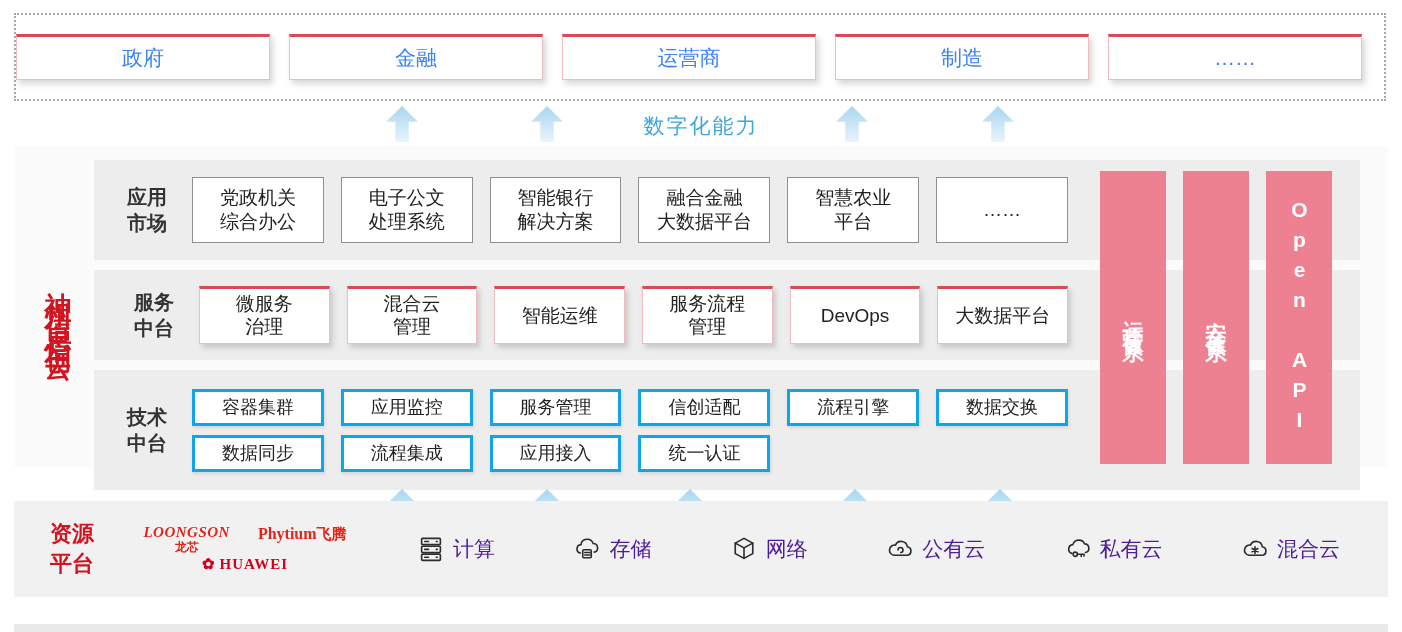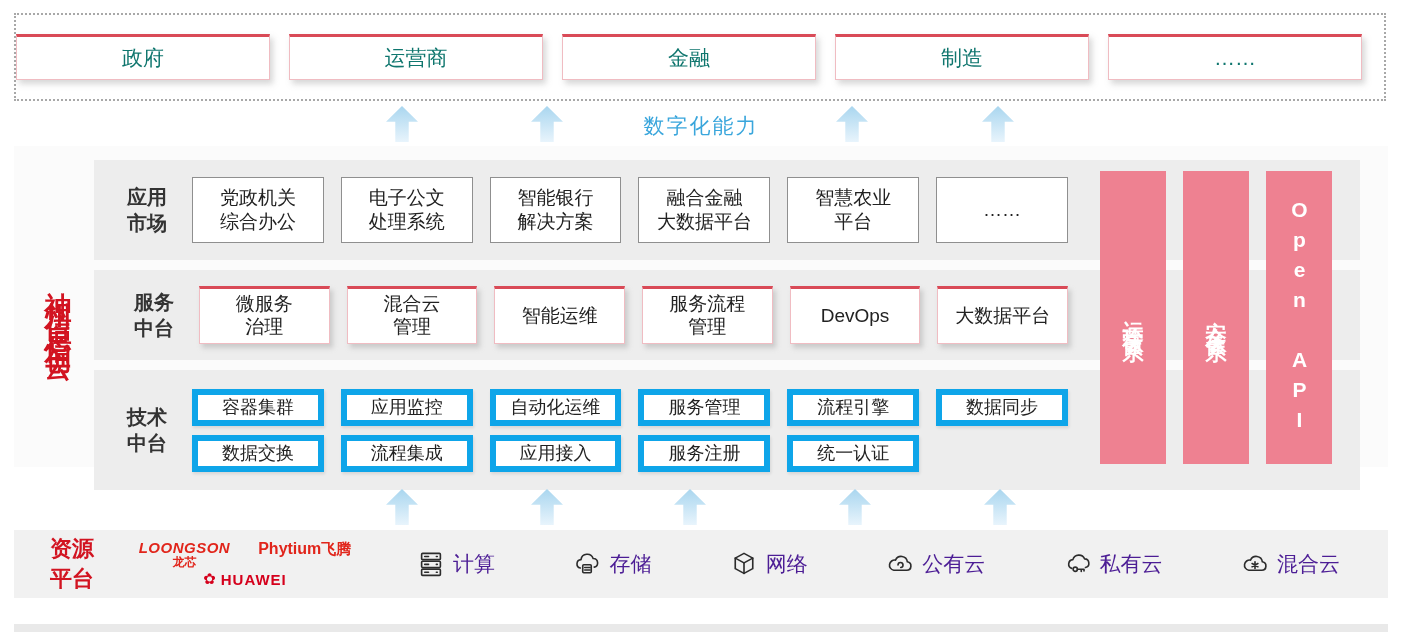--- a/index.html
+++ b/index.html
@@ -6,21 +6,21 @@
   html,body { width:1402px; height:632px; background:#fff; font-family:"Liberation Sans","DejaVu Sans",sans-serif; }
   .page { position:relative; width:1402px; height:632px; background:#fff; overflow:hidden; }
 
   
   .top-band { position:absolute; left:14px; top:13px; width:1372px; height:88px;
     border:2px dotted #a8a8a8; display:flex; align-items:center; background:#fff; }
   .top-label { width:248px; text-align:center; color:#d21421; font-size:23px; font-weight:bold; letter-spacing:1px; }
   .top-boxes { flex:1; display:flex; gap:19px; padding-right:22px; }
   .top-box { flex:1; height:46px; background:#fff; border:1px solid #f0bcc2; border-top:3px solid #d94a57;
     box-shadow:3px 4px 6px rgba(140,140,140,.35); display:flex; align-items:center; justify-content:center;
-    font-size:21px; color:#0f766e; }
+    font-size:21px; color:#3b82f6; }
 
   
   .arrow-band { position:absolute; left:0; width:1402px; }
   .arrow-band-top { top:103px; height:42px; }
   .arrow-band-bottom { top:468px; height:60px; }
   .arrow { position:absolute; bottom:3px; width:32px; height:36px;
     background:linear-gradient(to bottom,#a9d6ef,#e8f4fc);
     clip-path:polygon(50% 0,100% 44%,71% 44%,71% 100%,29% 100%,29% 44%,0 44%); }
   .capability-label { position:absolute; left:0; right:0; top:9px; text-align:center;
     color:#3aa6dc; font-size:21px; font-weight:normal; letter-spacing:2px; }
@@ -37,29 +37,29 @@
   .row-label { width:62px; text-align:center; font-size:20px; font-weight:bold; color:#333;
     white-space:pre-line; line-height:1.3; }
   .row-boxes { flex:1; display:flex; gap:17px; margin-left:14px; margin-right:292px; }
   .app-box { flex:1; height:66px; background:#fff; border:1px solid #8f8f8f; display:flex; align-items:center;
     justify-content:center; text-align:center; font-size:19px; color:#222; white-space:pre-line; line-height:1.25; }
   .svc-box { flex:1; height:58px; background:#fff; border:1px solid #f0bcc2; border-top:3px solid #d94a57;
     box-shadow:3px 4px 5px rgba(150,150,150,.4); display:flex; align-items:center; justify-content:center;
     text-align:center; font-size:19px; color:#222; white-space:pre-line; line-height:1.2; }
   .tech-grid { flex:1; display:grid; grid-template-columns:repeat(6,1fr); gap:9px 17px;
     margin-left:14px; margin-right:292px; }
-  .tech-box { height:37px; background:#fff; border:6px solid #0ea5e9; box-shadow:1px 2px 3px rgba(0,0,0,.10);
+  .tech-box { height:37px; background:#fff; border:3px solid #0ea5e9; box-shadow:1px 2px 3px rgba(0,0,0,.10);
     display:flex; align-items:center; justify-content:center; font-size:18px; color:#222; }
   .bars { position:absolute; left:1086px; top:25px; height:293px; display:flex; gap:17px; }
   .bar { width:66px; background:#ee8191; color:#fff; display:flex; align-items:center; justify-content:center;
     writing-mode:vertical-lr; text-orientation:upright; font-size:21px; font-weight:bold; letter-spacing:7px; }
 
   
-  .bottom { position:absolute; left:14px; top:530px; width:1374px; height:68px; background:#f1f1f1;
-    display:flex; align-items:center; }
+  .bottom { position:absolute; left:14px; top:501px; width:1374px; height:96px; background:#f1f1f1;
+    display:flex; align-items:center;font-family:Liberation Serif, serif; }
   .bottom-label { width:116px; padding-left:36px; color:#d21421; font-size:22px; font-weight:bold;
     white-space:pre-line; line-height:1.35; }
   .logos { width:230px; display:flex; flex-direction:column; align-items:center; gap:2px; }
   .logo-row { display:flex; align-items:flex-start; gap:28px; }
   .loongson { display:flex; flex-direction:column; align-items:center; color:#e1251b; line-height:1.05; }
   .loongson .main-word { font-size:15px; font-weight:bold; font-style:italic; letter-spacing:.5px; }
   .loongson .sub-word { font-size:12px; font-weight:bold; }
   .phytium { display:flex; align-items:center; color:#e1251b; font-size:16px; font-weight:bold; }
   .phytium .sub-word { font-size:15px; }
   .huawei { display:flex; align-items:center; gap:4px; color:#d5001c; font-size:15px; font-weight:bold; letter-spacing:1px; }
@@ -71,22 +71,22 @@
   .footer-strip { position:absolute; left:14px; top:624px; width:1374px; height:8px; background:#e9e9e9; }
 </style>
 </head>
 <body>
 
 <div class="page">
 
   <div class="top-band">
     <div class="top-boxes">
       <div class="top-box">政府</div>
+      <div class="top-box">金融</div>
       <div class="top-box">运营商</div>
-      <div class="top-box">金融</div>
       <div class="top-box">制造</div>
       <div class="top-box">……</div>
     </div>
   </div>
 
   <div class="arrow-band arrow-band-top">
     <div class="arrow" style="left:386px"></div>
     <div class="arrow" style="left:531px"></div>
     <div class="capability-label">数字化能力</div>
     <div class="arrow" style="left:836px"></div>
@@ -131,28 +131,27 @@
           <div class="svc-box">大数据平台</div>
         </div>
       </div>
 
       <div class="row row-3">
         <div class="row-label">技术
 中台</div>
         <div class="tech-grid">
           <div class="tech-box">容器集群</div>
           <div class="tech-box">应用监控</div>
-          <div class="tech-box">自动化运维</div>
           <div class="tech-box">服务管理</div>
+          <div class="tech-box">信创适配</div>
           <div class="tech-box">流程引擎</div>
+          <div class="tech-box">数据交换</div>
           <div class="tech-box">数据同步</div>
-          <div class="tech-box">数据交换</div>
           <div class="tech-box">流程集成</div>
           <div class="tech-box">应用接入</div>
-          <div class="tech-box">服务注册</div>
           <div class="tech-box">统一认证</div>
         </div>
       </div>
 
     </div>
 
     <div class="bars">
       <div class="bar">运营体系</div>
       <div class="bar">安全体系</div>
       <div class="bar">Open API</div>

